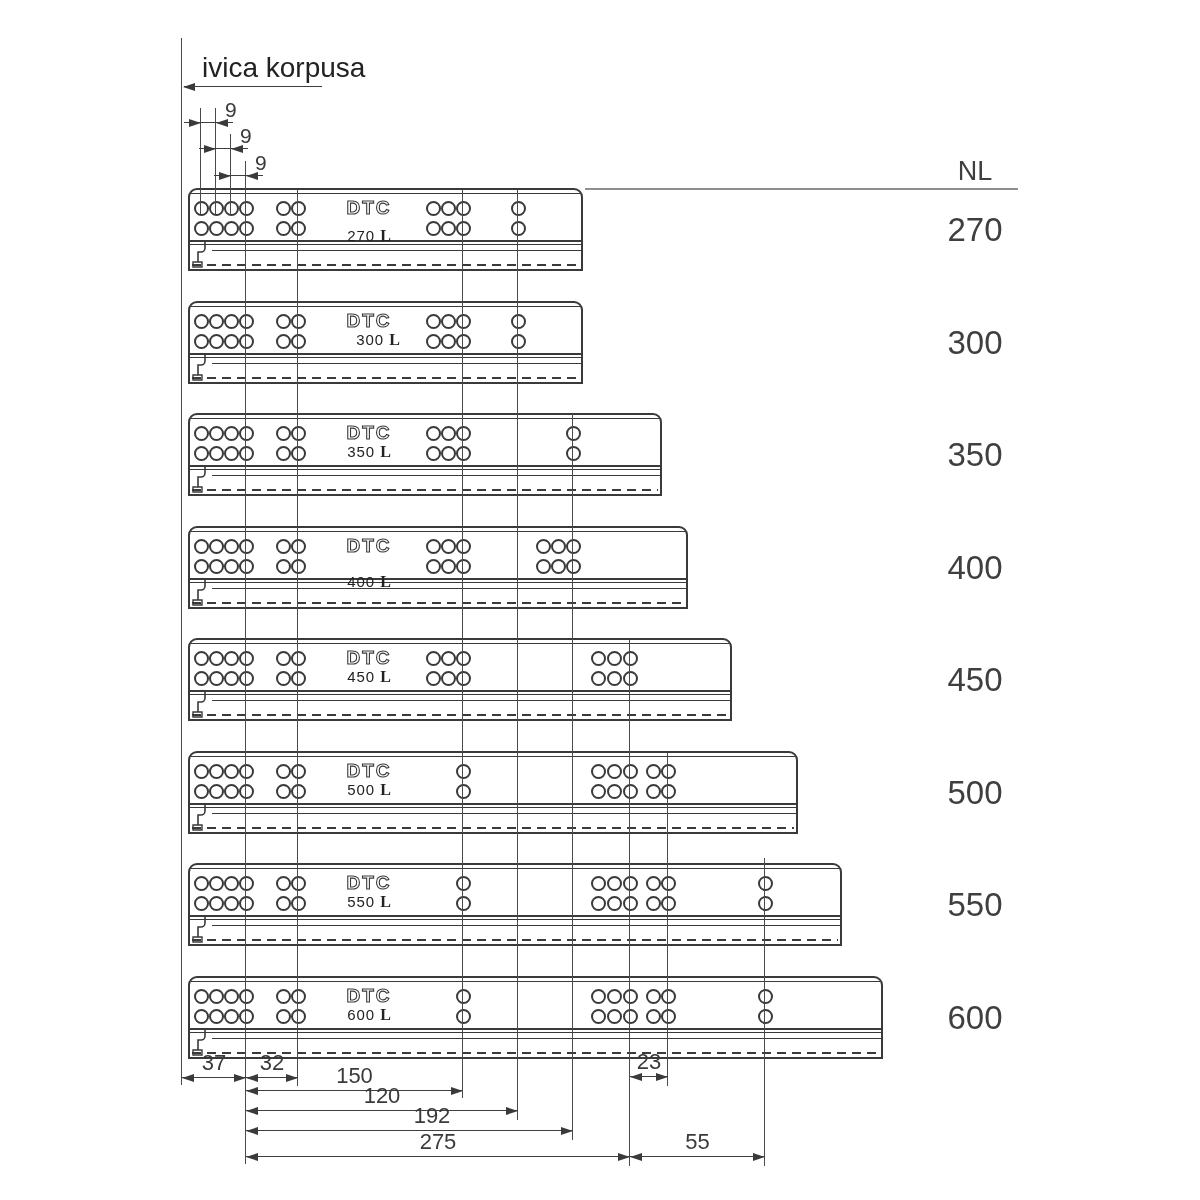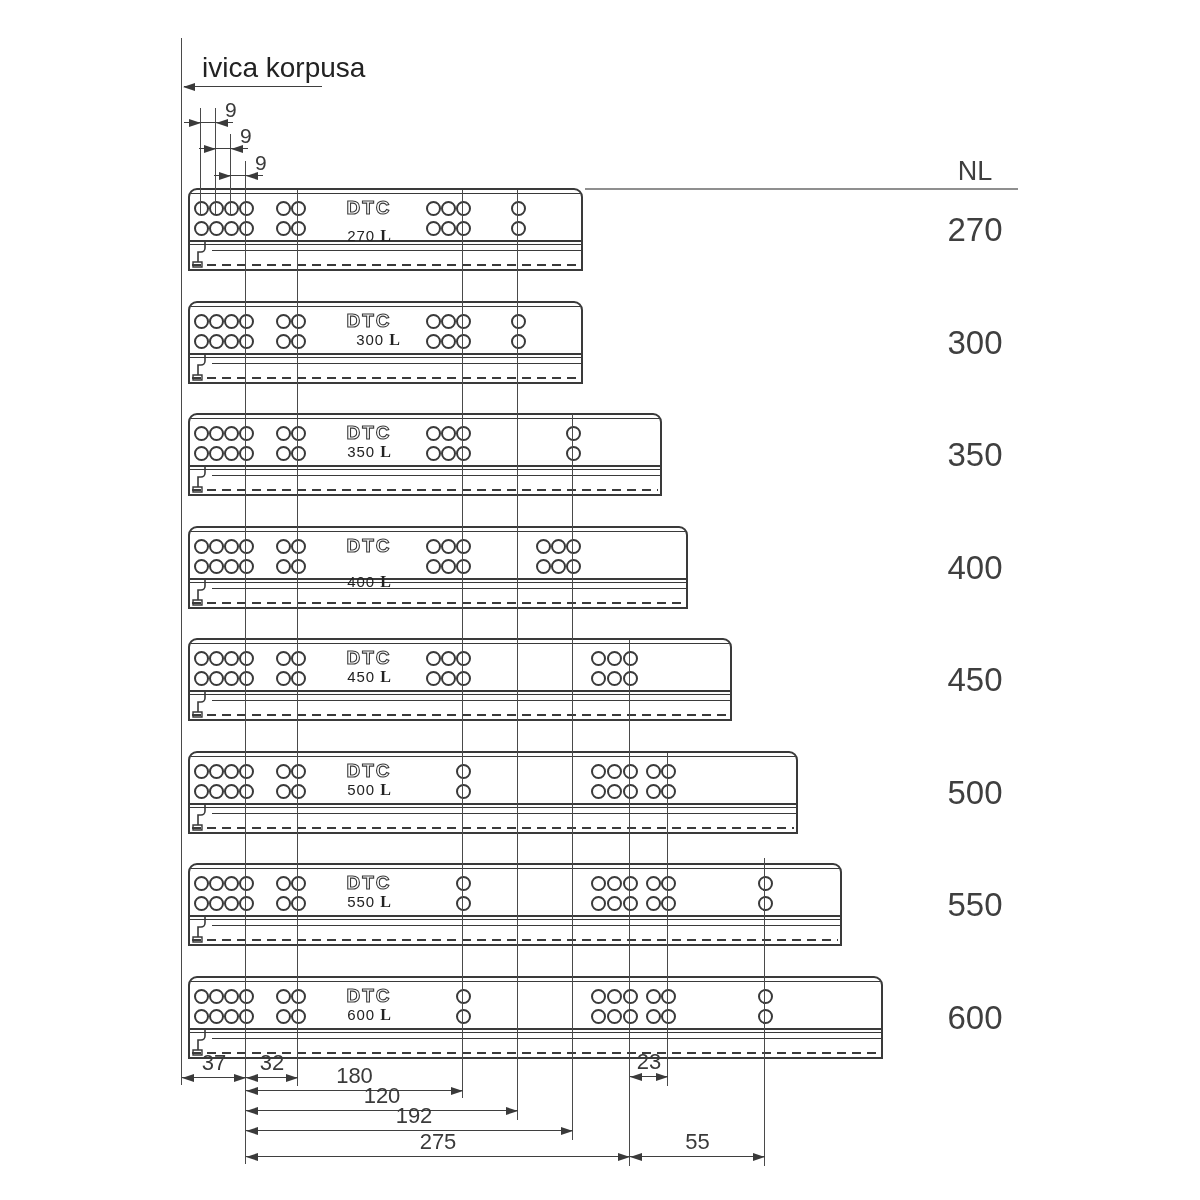--- a/index.html
+++ b/index.html
@@ -384,29 +384,29 @@
       <div class="arr l" style="position: absolute; left: 182px; top: 1074px;"></div>
       <div class="arr r" style="position: absolute; left: 234px; top: 1074px;"></div>
       <div class="dlabel" style="position: absolute; left: 214px; top: 1052px;">37</div>
       <div class="dline" style="position: absolute; left: 246px; top: 1077px; width: 52px;"></div>
       <div class="arr l" style="position: absolute; left: 246px; top: 1074px;"></div>
       <div class="arr r" style="position: absolute; left: 286px; top: 1074px;"></div>
       <div class="dlabel" style="position: absolute; left: 272px; top: 1052px;">32</div>
       <div class="dline" style="position: absolute; left: 246px; top: 1090px; width: 217px;"></div>
       <div class="arr l" style="position: absolute; left: 246px; top: 1087px;"></div>
       <div class="arr r" style="position: absolute; left: 451px; top: 1087px;"></div>
-      <div class="dlabel" style="position: absolute; left: 354.5px; top: 1065px;">180</div>
+      <div class="dlabel" style="position: absolute; left: 354.5px; top: 1065px;">150</div>
       <div class="dline" style="position: absolute; left: 246px; top: 1110px; width: 272px;"></div>
       <div class="arr l" style="position: absolute; left: 246px; top: 1107px;"></div>
       <div class="arr r" style="position: absolute; left: 506px; top: 1107px;"></div>
       <div class="dlabel" style="position: absolute; left: 382px; top: 1085px;">120</div>
       <div class="dline" style="position: absolute; left: 246px; top: 1130px; width: 327px;"></div>
       <div class="arr l" style="position: absolute; left: 246px; top: 1127px;"></div>
       <div class="arr r" style="position: absolute; left: 561px; top: 1127px;"></div>
-      <div class="dlabel" style="position: absolute; left: 414px; top: 1105px;">192</div>
+      <div class="dlabel" style="position: absolute; left: 432px; top: 1105px;">192</div>
       <div class="dline" style="position: absolute; left: 246px; top: 1156px; width: 384px;"></div>
       <div class="arr l" style="position: absolute; left: 246px; top: 1153px;"></div>
       <div class="arr r" style="position: absolute; left: 618px; top: 1153px;"></div>
       <div class="dlabel" style="position: absolute; left: 438px; top: 1131px;">275</div>
       <div class="dline" style="position: absolute; left: 630px; top: 1076px; width: 38px;"></div>
       <div class="arr l" style="position: absolute; left: 630px; top: 1073px;"></div>
       <div class="arr r" style="position: absolute; left: 656px; top: 1073px;"></div>
       <div class="dlabel" style="position: absolute; left: 649px; top: 1051px;">23</div>
       <div class="dline" style="position: absolute; left: 630px; top: 1156px; width: 135px;"></div>
       <div class="arr l" style="position: absolute; left: 630px; top: 1153px;"></div>

